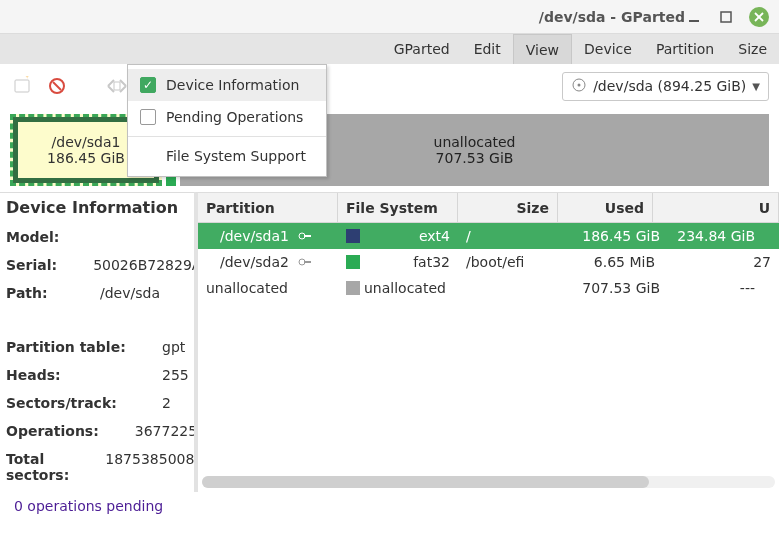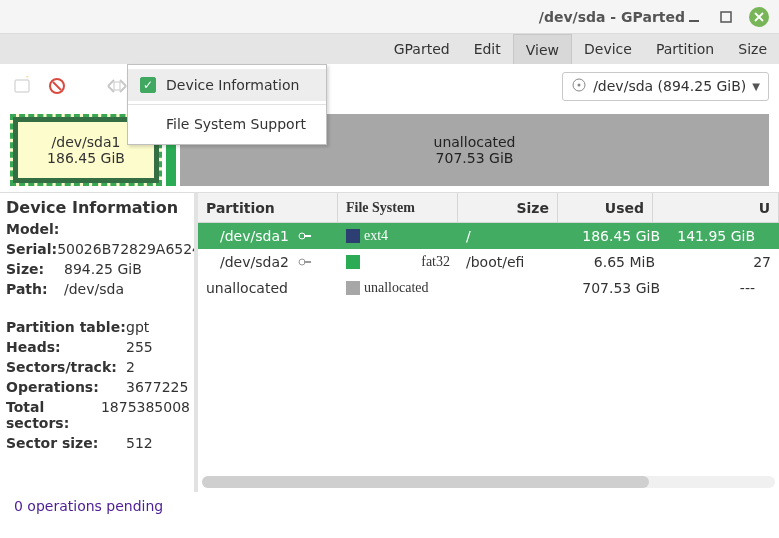--- a/index.html
+++ b/index.html
@@ -31,28 +31,28 @@
   
   .partbar { margin:6px 10px 6px 10px; height:72px; display:flex; gap:4px; position:relative; z-index:1;}
   .partbar .pg1 { width:152px; border:3px dashed #3aa757; background:#fdfccc; display:flex; flex-direction:column; align-items:center; justify-content:center; font-size:14px; color:#333; box-shadow: inset 0 0 0 5px #336f42;}
   .partbar .pg1-label { font-weight:400; }
   .partbar .pg2 { width:10px; background:#2bab54; }
   .partbar .pg3 { flex:1; background:#a7a7a7; display:flex; flex-direction:column; align-items:center; justify-content:center; color:#222; }
   
   .split { display:flex; height:300px; }
   .leftpane { width:242px; border-top:1px solid #ddd; padding:5px 4px 4px 6px; overflow:hidden; font-size:14px; }
   .leftpane h3 { font-size:16px; font-weight:bold; margin-bottom:4px;}
-  .kv { display:flex; margin:4px 0; }
+  .kv { display:flex; margin:12px 0;gap:36px; }
   .kv .k { font-weight:bold; width:58px; }
   .kv2 .k { width:120px;}
   .gap { height:14px; }
   .rightpane { flex:1; border-left:4px solid #e2e2e2; border-top:1px solid #ddd; display:flex; flex-direction:column; position:relative;}
   .thead { display:flex; height:30px; background:#f2f2f2; border-bottom:1px solid #d6d6d6; align-items:center; font-weight:600; color:#333;}
   .thead > div, .trow > div { padding:0 8px; display:flex; align-items:center; height:100%; }
-  .c-part { width:140px;} .c-fs{width:120px;font-family:Liberation Serif, serif;} .c-mp{width:110px;} .c-size{width:100px; justify-content:flex-end;} .c-used{width:95px; justify-content:flex-end;}
+  .c-part { width:140px;} .c-fs{width:120px;} .c-mp{width:110px;} .c-size{width:100px; justify-content:flex-end;} .c-used{width:95px; justify-content:flex-end;}
   .thead > div { border-right:1px solid #d6d6d6;}
   .trow { display:flex; height:26px; align-items:center; }
   .trow.sel { background:#41ac62; color:#fff; }
   .fsbox { width:14px; height:14px; display:inline-block; margin-right:4px;}
   .ext4 { background:#2d3e72; }
   .fat32{ background:#2bab54; }
   .unalloc { background:#a7a7a7; }
   .keyicon { width:16px; height:10px; display:inline-flex;}
   .hscroll { position:absolute; left:4px; right:4px; bottom:4px; height:12px; background:#f0f0f0; border-radius:6px;}
   .hscroll .thumb{ width:78%; height:100%; background:#cfcfcf; border-radius:6px;}
@@ -90,20 +90,24 @@
   <div class="menuitem">Device</div>
   <div class="menuitem">Partition</div>
   <div class="menuitem">Size</div>
 </div>
 
 <div class="dropdown">
   <div class="dditem hover">
     <span class="chk on">✓</span>
     <span>Device Information</span>
   </div>
+  <div class="dditem">
+    <span class="chk"></span>
+    <span>Pending Operations</span>
+  </div>
   <div class="ddsep"></div>
   <div class="dditem">
     <span style="width:16px"></span>
     <span>File System Support</span>
   </div>
 </div>
 
 <div class="toolbar">
   <div class="tbicon disabled">
       <svg width="20" height="20">
@@ -149,24 +153,20 @@
 
 <div class="split">
   <div class="leftpane">
     <h3>Device Information</h3>
     <div class="kv">
         <div class="k">Model:</div>
       </div>
     <div class="kv">
         <div class="k">Serial:</div>
         <div>50026B72829A6524</div>
-      </div>
-    <div class="kv">
-        <div class="k">Size:</div>
-        <div>894.25 GiB</div>
       </div>
     <div class="kv">
         <div class="k">Path:</div>
         <div>/dev/sda</div>
       </div>
     <div class="gap"></div>
     <div class="kv kv2">
         <div class="k">Partition table:</div>
         <div>gpt</div>
       </div>
@@ -203,25 +203,25 @@
 
     <div class="trow sel">
       <div class="c-part"><span style="width:14px"></span><span>/dev/sda1</span>&nbsp;&nbsp;<span class="keyicon">
             <svg width="14" height="10">
               <circle cx="4" cy="5" r="3" fill="none" stroke="#fff"></circle>
               <rect x="6" y="4" width="7" height="2" fill="#fff"></rect>
             </svg>
           </span></div>
       <div class="c-fs">
           <span class="fsbox ext4"></span>
-          <span style="flex:1;">ext4</span>
+          <span style="flex:1;text-align:right">ext4</span>
         </div>
       <div class="c-mp">/</div>
       <div class="c-size">186.45 GiB</div>
-      <div class="c-used">141.95 GiB</div>
+      <div class="c-used">234.84 GiB</div>
       <div style="flex:1"></div>
     </div>
 
     <div class="trow">
       <div class="c-part"><span style="width:14px"></span><span>/dev/sda2</span>&nbsp;&nbsp;<span class="keyicon">
             <svg width="14" height="10">
               <circle cx="4" cy="5" r="3" fill="none" stroke="#999"></circle>
               <rect x="6" y="4" width="7" height="2" fill="#999"></rect>
             </svg>
           </span></div>

